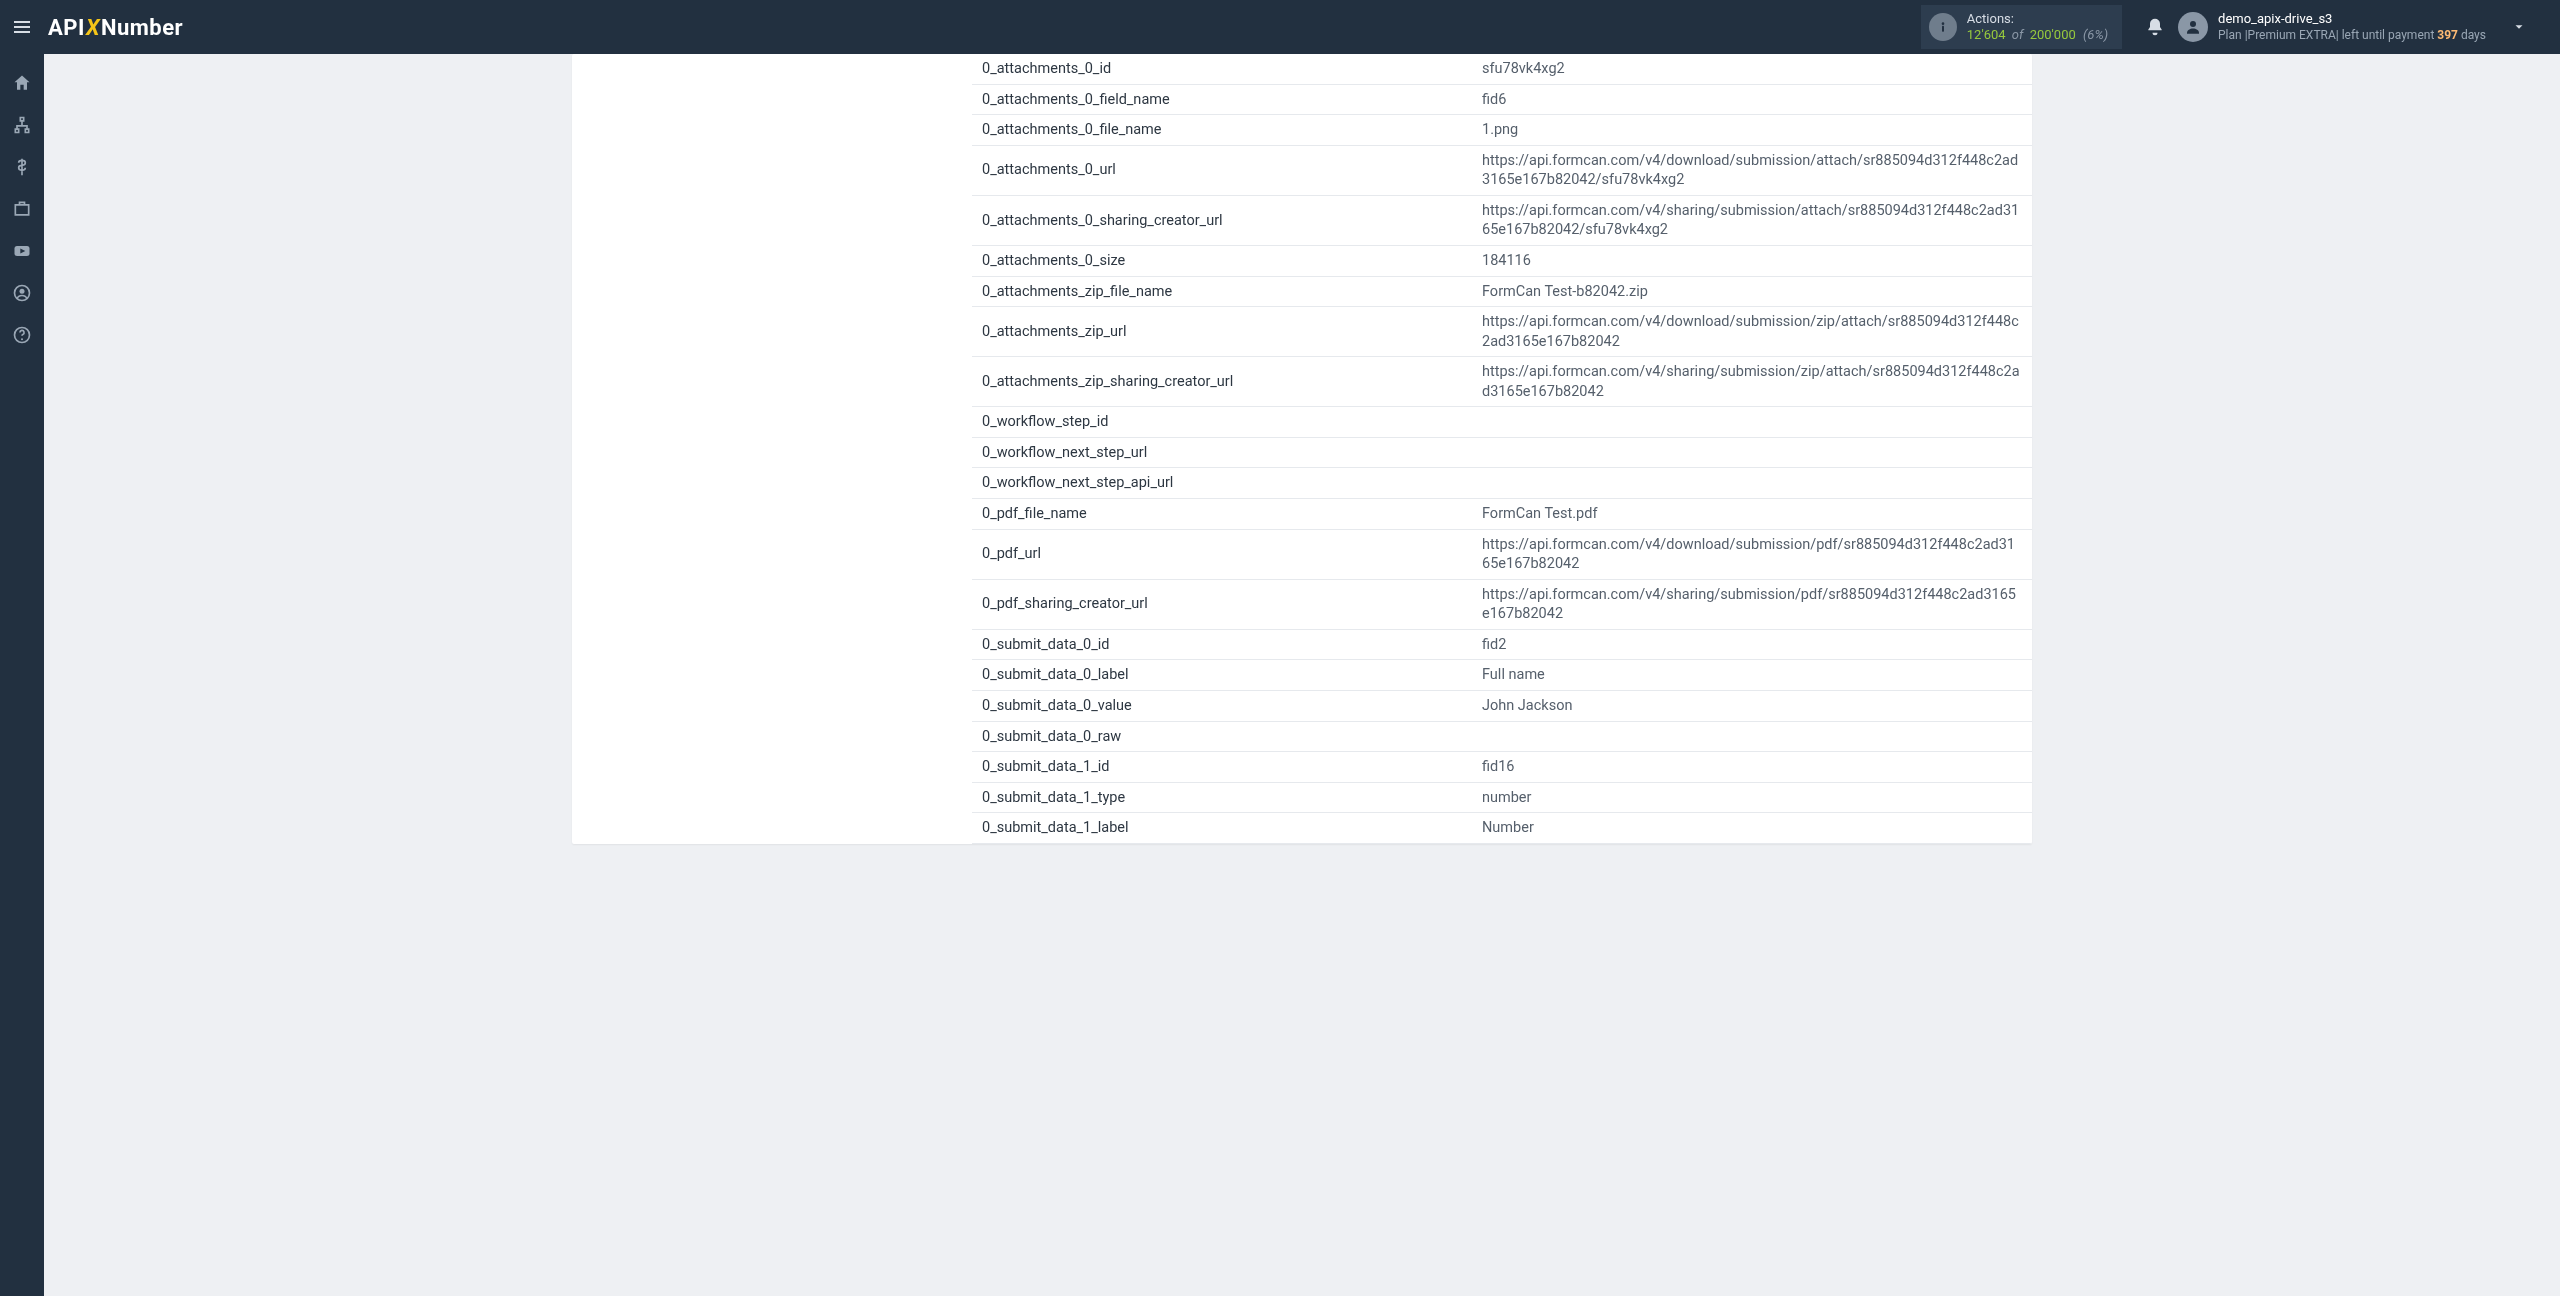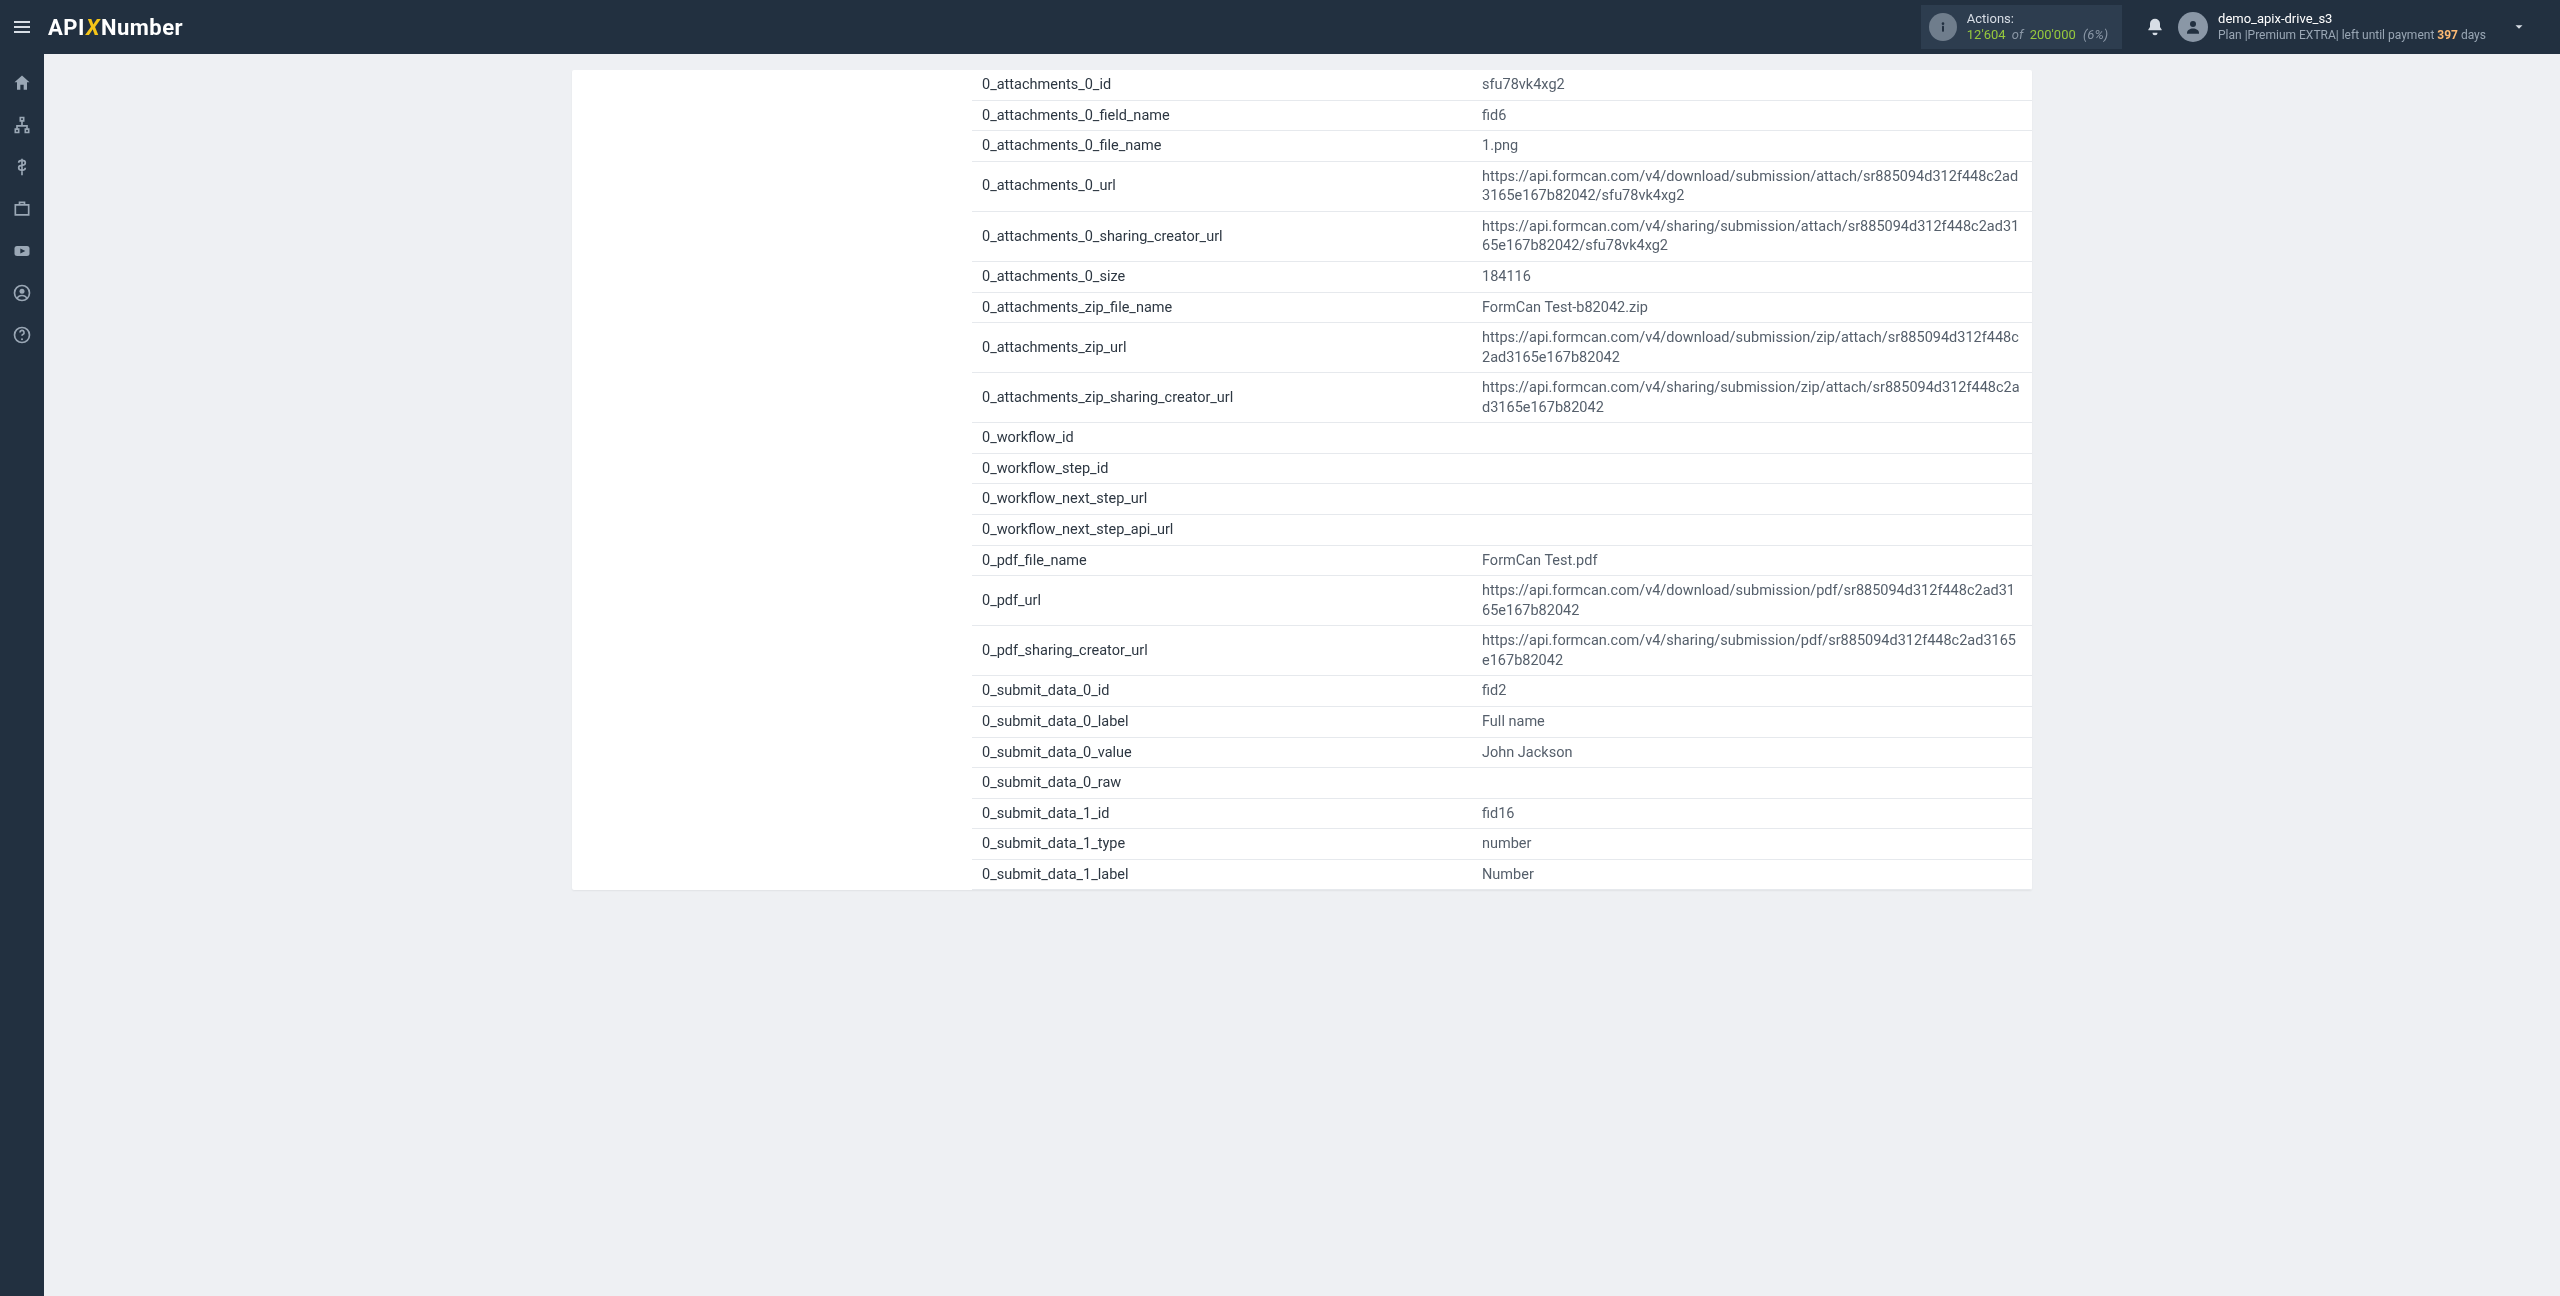--- a/index.html
+++ b/index.html
@@ -98,21 +98,21 @@
 
   .main {
     flex: 1;
     overflow: auto;
     padding: 0 26px;
   }
   .card {
     background: #fff;
     border-radius: 2px;
     box-shadow: 0 1px 2px rgba(0,0,0,.06);
-    margin: 16px auto;
+    margin: 0 auto;
     max-width: 1460px;
     overflow: hidden;
   }
   .card-inner { display: flex; }
   .card-left {
     width: 400px; min-width: 400px;
   }
   .card-right { flex: 1; }
   table.kv {
     width: 100%;
@@ -274,24 +274,20 @@
                 </tr>
                 <tr>
                   <td class="key">0_attachments_zip_url</td>
                   <td class="val">https://api.formcan.com/v4/download/submission/zip/attach/sr885094d312f448c2ad3165e167b82042</td>
                 </tr>
                 <tr>
                   <td class="key">0_attachments_zip_sharing_creator_url</td>
                   <td class="val">https://api.formcan.com/v4/sharing/submission/zip/attach/sr885094d312f448c2ad3165e167b82042</td>
                 </tr>
                 <tr>
-                  <td class="key">0_workflow_id</td>
-                  <td class="val"></td>
-                </tr>
-                <tr>
                   <td class="key">0_workflow_step_id</td>
                   <td class="val"></td>
                 </tr>
                 <tr>
                   <td class="key">0_workflow_next_step_url</td>
                   <td class="val"></td>
                 </tr>
                 <tr>
                   <td class="key">0_workflow_next_step_api_url</td>
                   <td class="val"></td>

